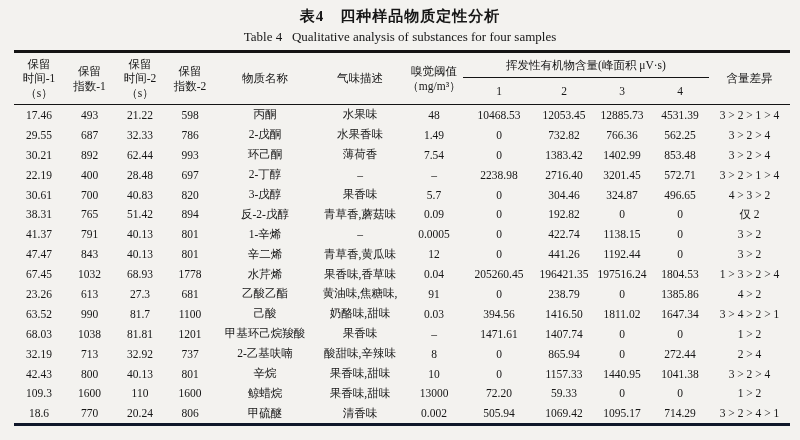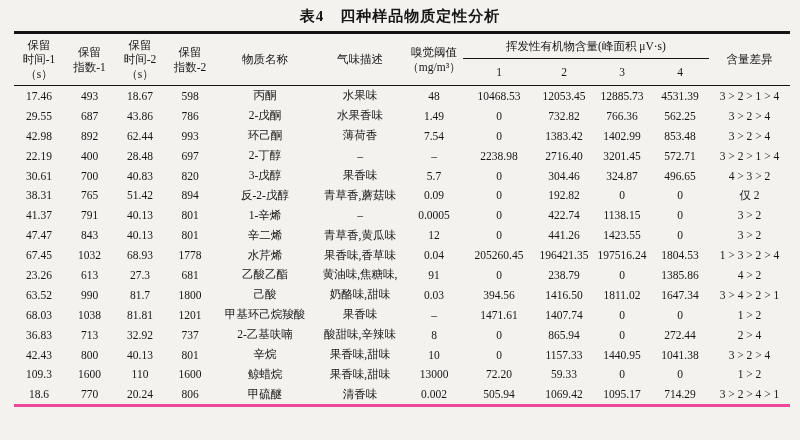--- a/index.html
+++ b/index.html
@@ -29,21 +29,21 @@
     font-size: 13px;
     padding-top: 3px;
     white-space: pre-wrap;
   }
   table.main {
     border-collapse: collapse;
     table-layout: fixed;
     width: 776px;
     margin: 5px auto 0 14px;
     border-top: 3px solid #141414;
-    border-bottom: 3px solid #ec4899;
+    border-bottom: 3px solid #0f172a;
   }
   thead th {
     font-weight: normal;
     font-size: 11.5px;
     text-align: center;
     vertical-align: middle;
     white-space: pre-line;
     line-height: 1.25;
     padding: 2px 1px;
   }
@@ -58,20 +58,21 @@
     padding: 0 1px;
     white-space: nowrap;
     overflow: hidden;
   }
 </style>
 </head>
 <body>
 
 <div class="page">
   <div class="title-zh">表4　四种样品物质定性分析</div>
+  <div class="title-en">Table 4   Qualitative analysis of substances for four samples</div>
 
   <table class="main">
     <colgroup>
       <col style="width:50px">
         <col style="width:51px">
         <col style="width:50px">
         <col style="width:50px">
       <col style="width:100px">
         <col style="width:90px">
         <col style="width:58px">
@@ -104,47 +105,47 @@
           <th>1</th>
           <th>2</th>
           <th>3</th>
           <th>4</th>
         </tr>
     </thead>
     <tbody id="table-body">
         <tr>
           <td>17.46</td>
           <td>493</td>
-          <td>18.67</td>
+          <td>21.22</td>
           <td>598</td>
           <td>丙酮</td>
           <td>水果味</td>
           <td>48</td>
           <td>10468.53</td>
           <td>12053.45</td>
           <td>12885.73</td>
           <td>4531.39</td>
           <td>3 &gt; 2 &gt; 1 &gt; 4</td>
         </tr>
         <tr>
           <td>29.55</td>
           <td>687</td>
-          <td>43.86</td>
+          <td>32.33</td>
           <td>786</td>
           <td>2-戊酮</td>
           <td>水果香味</td>
           <td>1.49</td>
           <td>0</td>
           <td>732.82</td>
           <td>766.36</td>
           <td>562.25</td>
           <td>3 &gt; 2 &gt; 4</td>
         </tr>
         <tr>
-          <td>42.98</td>
+          <td>30.21</td>
           <td>892</td>
           <td>62.44</td>
           <td>993</td>
           <td>环己酮</td>
           <td>薄荷香</td>
           <td>7.54</td>
           <td>0</td>
           <td>1383.42</td>
           <td>1402.99</td>
           <td>853.48</td>
@@ -209,21 +210,21 @@
         <tr>
           <td>47.47</td>
           <td>843</td>
           <td>40.13</td>
           <td>801</td>
           <td>辛二烯</td>
           <td>青草香,黄瓜味</td>
           <td>12</td>
           <td>0</td>
           <td>441.26</td>
-          <td>1423.55</td>
+          <td>1192.44</td>
           <td>0</td>
           <td>3 &gt; 2</td>
         </tr>
         <tr>
           <td>67.45</td>
           <td>1032</td>
           <td>68.93</td>
           <td>1778</td>
           <td>水芹烯</td>
           <td>果香味,香草味</td>
@@ -245,21 +246,21 @@
           <td>0</td>
           <td>238.79</td>
           <td>0</td>
           <td>1385.86</td>
           <td>4 &gt; 2</td>
         </tr>
         <tr>
           <td>63.52</td>
           <td>990</td>
           <td>81.7</td>
-          <td>1800</td>
+          <td>1100</td>
           <td>己酸</td>
           <td>奶酪味,甜味</td>
           <td>0.03</td>
           <td>394.56</td>
           <td>1416.50</td>
           <td>1811.02</td>
           <td>1647.34</td>
           <td>3 &gt; 4 &gt; 2 &gt; 1</td>
         </tr>
         <tr>
@@ -270,21 +271,21 @@
           <td>甲基环己烷羧酸</td>
           <td>果香味</td>
           <td>–</td>
           <td>1471.61</td>
           <td>1407.74</td>
           <td>0</td>
           <td>0</td>
           <td>1 &gt; 2</td>
         </tr>
         <tr>
-          <td>36.83</td>
+          <td>32.19</td>
           <td>713</td>
           <td>32.92</td>
           <td>737</td>
           <td>2-乙基呋喃</td>
           <td>酸甜味,辛辣味</td>
           <td>8</td>
           <td>0</td>
           <td>865.94</td>
           <td>0</td>
           <td>272.44</td>

